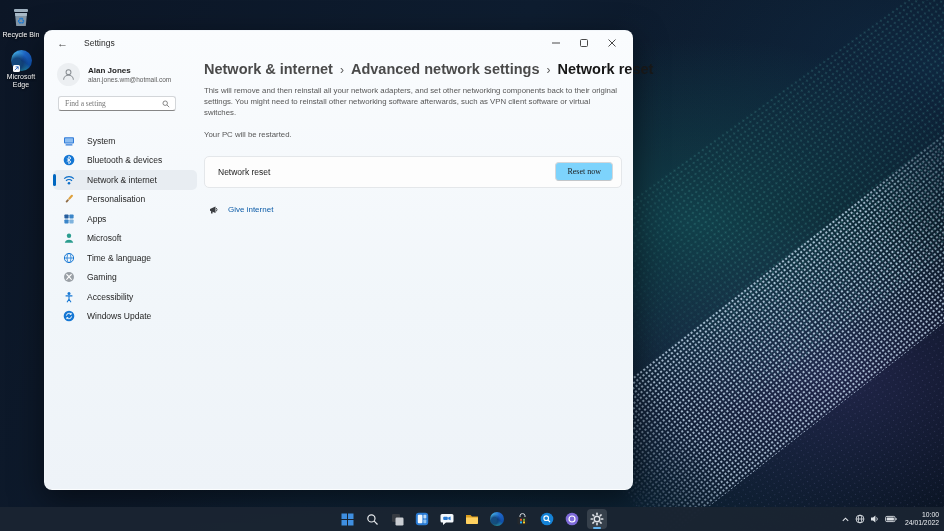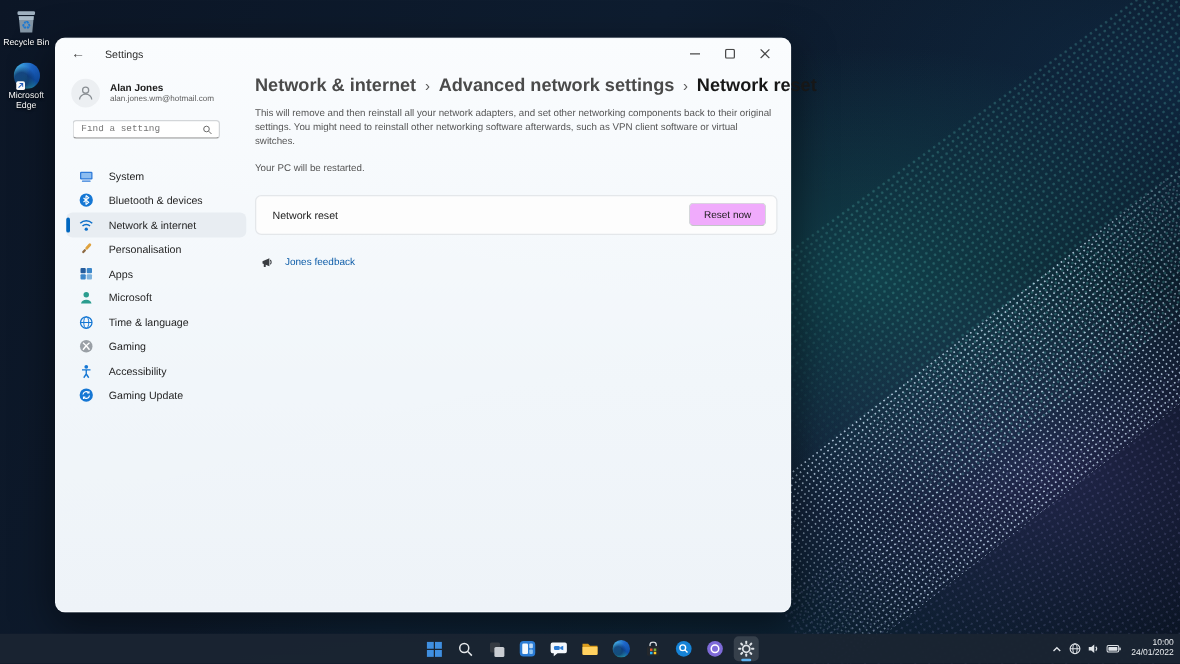--- a/index.html
+++ b/index.html
@@ -77,21 +77,21 @@
   .user-row { display:flex; align-items:center; margin:8px 0 10px 12px; cursor:pointer; }
   .avatar { width:23px; height:23px; border-radius:50%; background:#eceff2;
       display:flex; align-items:center; justify-content:center; flex:0 0 auto; }
   .user-text { margin-left:8px; }
   .user-name { font-size:8px; font-weight:bold; color:#1c1c1c; }
   .user-email { font-size:6.5px; color:#5d5d5d; margin-top:1px; }
   .searchbox { margin:0 0 10px 13px; width:118px; height:15px; background:#fff;
       border:1px solid #d3d6d9; border-bottom:1px solid #868686; border-radius:3px;
       display:flex; align-items:center; }
   .searchbox input { flex:1; border:none; outline:none; background:transparent;
-      font-size:7.5px; color:#333; padding-left:6px; font-family:Liberation Mono, monospace; width:90px; }
+      font-size:7.5px; color:#333; padding-left:6px; font-family:Liberation Serif, serif; width:90px; }
   .searchbox input::placeholder { color:#767676; }
   .search-glyph { margin-right:5px; display:flex; }
   .nav { margin-top:20px; }
   .nav-item { position:relative; display:flex; align-items:center; height:19.5px;
       margin:0 0 0 8px; width:144px; border-radius:5px; cursor:pointer; }
   .nav-item .nicon { width:12px; height:12px; margin-left:10px; display:flex; flex:0 0 auto; }
   .nav-item .nlabel { margin-left:12px; font-size:8.5px; color:#1f1f1f; white-space:nowrap; }
   .nav-item.selected { background:#e8edf2; }
   .nav-item.selected::before { content:""; position:absolute; left:0px; top:3.5px;
       width:3px; height:12px; border-radius:2px; background:#0067c0; }
@@ -100,23 +100,23 @@
   .main { position:absolute; left:159px; top:24px; right:12px; bottom:0; }
   .breadcrumb { display:flex; align-items:baseline; margin-top:6px; white-space:nowrap; }
   .crumb { font-size:14.5px; font-weight:600; color:#4a4a4a; cursor:pointer; }
   .crumb.current { font-weight:bold; color:#171717; cursor:default; }
   .crumb-sep { font-size:12px; color:#5c5c5c; margin:0 7px; }
   .desc { margin-top:9px; font-size:7.8px; line-height:1.4; color:#565656; max-width:420px; }
   .restart-note { margin-top:11px; font-size:7.8px; color:#565656; }
   .card { margin-top:17px; width:418px; height:32px; background:#fdfdfd;
       border:1px solid #e4e7ea; border-radius:5px; display:flex; align-items:center; }
   .card-label { font-size:8.5px; color:#1b1b1b; margin-left:13px; flex:1; }
-  .reset-btn { margin-right:8px; font-size:8px; color:#1b1b1b; background:#f0abfc;
+  .reset-btn { margin-right:8px; font-size:8px; color:#1b1b1b; background:#7dd3fc;
       border:1px solid #d4d7da; border-bottom-color:#c3c6c9; border-radius:4px;
-      padding:4px 11px; cursor:pointer; font-family:Liberation Sans, sans-serif; }
+      padding:4px 11px; cursor:pointer; font-family:Liberation Serif, serif; }
   .help-links { margin-top:17px; }
   .help-row { display:flex; align-items:center; margin:0 0 9px 5px; cursor:pointer; }
   .help-row .hicon { width:10px; height:10px; display:flex; flex:0 0 auto; }
   .help-row .hlabel { margin-left:9px; font-size:8px; color:#0d5ca8; }
 
   
   .taskbar { position:absolute; left:0; right:0; bottom:0; height:24px; z-index:5;
       background:rgba(26,36,50,0.97); display:flex; align-items:center; }
   .tb-center { position:absolute; left:50%; top:0; height:24px; transform:translateX(-50%);
       display:flex; align-items:center; gap:5px; }
@@ -315,21 +315,21 @@
 
       <div class="nav-item">
         <span class="nicon">
           <svg width="12" height="12" viewBox="0 0 12 12">
             <circle cx="6" cy="6" r="5.3" fill="#1577d4"></circle>
             <path d="M3.4 5.6 a2.7 2.7 0 0 1 4.6-1.5 M8.6 6.4 a2.7 2.7 0 0 1 -4.6 1.5" stroke="#fff" stroke-width="1" fill="none"></path>
             <path d="M8.2 2.9 L8.2 4.4 L6.7 4.3" stroke="#fff" stroke-width="0.9" fill="none"></path>
             <path d="M3.8 9.1 L3.8 7.6 L5.3 7.7" stroke="#fff" stroke-width="0.9" fill="none"></path>
           </svg>
         </span>
-        <span class="nlabel">Gaming Update</span>
+        <span class="nlabel">Windows Update</span>
       </div>
 
     </div>
   </div>
 
   <div class="main">
 
     <div class="breadcrumb">
       <span class="crumb">Network &amp; internet</span>
       <span class="crumb-sep">›</span>
@@ -348,21 +348,21 @@
 
     <div class="help-links">
       <div class="help-row">
         <span class="hicon">
           <svg width="10" height="10" viewBox="0 0 10 10">
             <path d="M1 4 L6.5 1.5 V8 L1 5.8 Z" fill="#3a3d41"></path>
             <path d="M7.2 3 A2.4 2.4 0 0 1 7.2 6.4" fill="none" stroke="#3a3d41" stroke-width="0.9"></path>
             <rect x="2" y="6" width="1.6" height="2.6" rx="0.5" fill="#3a3d41"></rect>
           </svg>
         </span>
-        <span class="hlabel">Jones feedback</span>
+        <span class="hlabel">Give internet</span>
       </div>
     </div>
 
   </div>
 </div>
 
 <div class="taskbar">
 
   <div class="tb-center">
 

